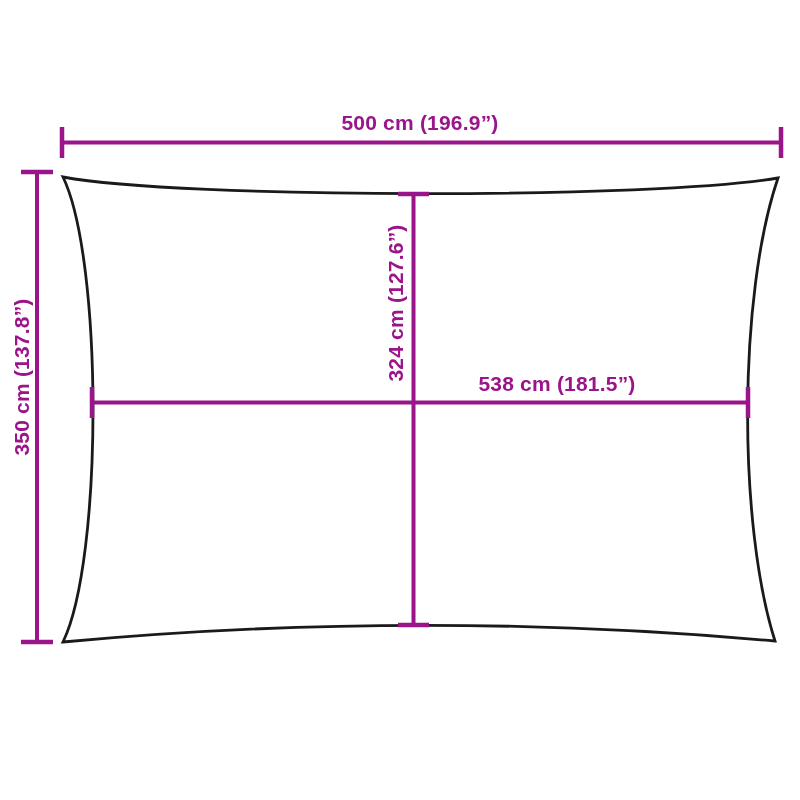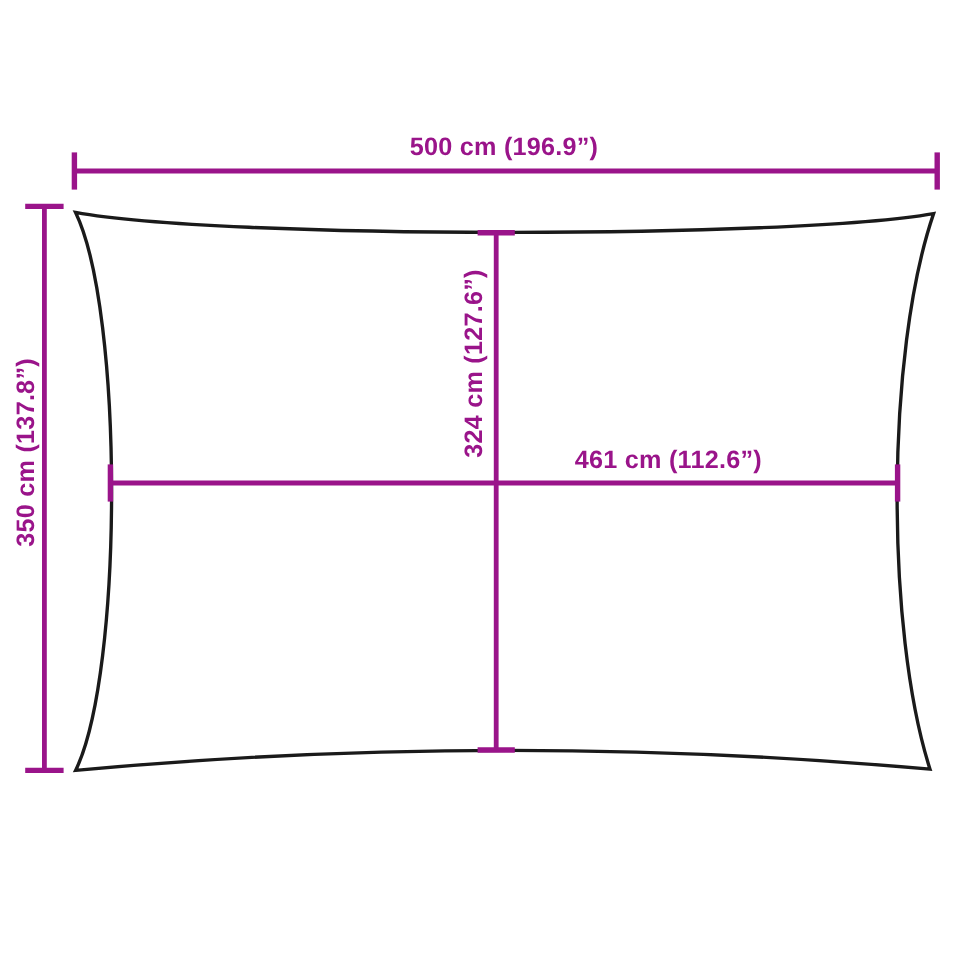--- a/index.html
+++ b/index.html
@@ -88,15 +88,15 @@
       <line class="dim-tick" x1="748" y1="387" x2="748" y2="418"></line>
     </g>
   </svg>
 
   <div class="dim-label" style="left:420px; top:123px;">500 cm (196.9”)</div>
 
   <div class="dim-label vertical" style="left:22px; top:377px;">350 cm (137.8”)</div>
 
   <div class="dim-label vertical" style="left:396px; top:303px;">324 cm (127.6”)</div>
 
-  <div class="dim-label" style="left:557px; top:384px;">461 cm (112.6”)</div>
+  <div class="dim-label" style="left:557px; top:384px;">538 cm (181.5”)</div>
 
 </div>
 
 </body></html>

